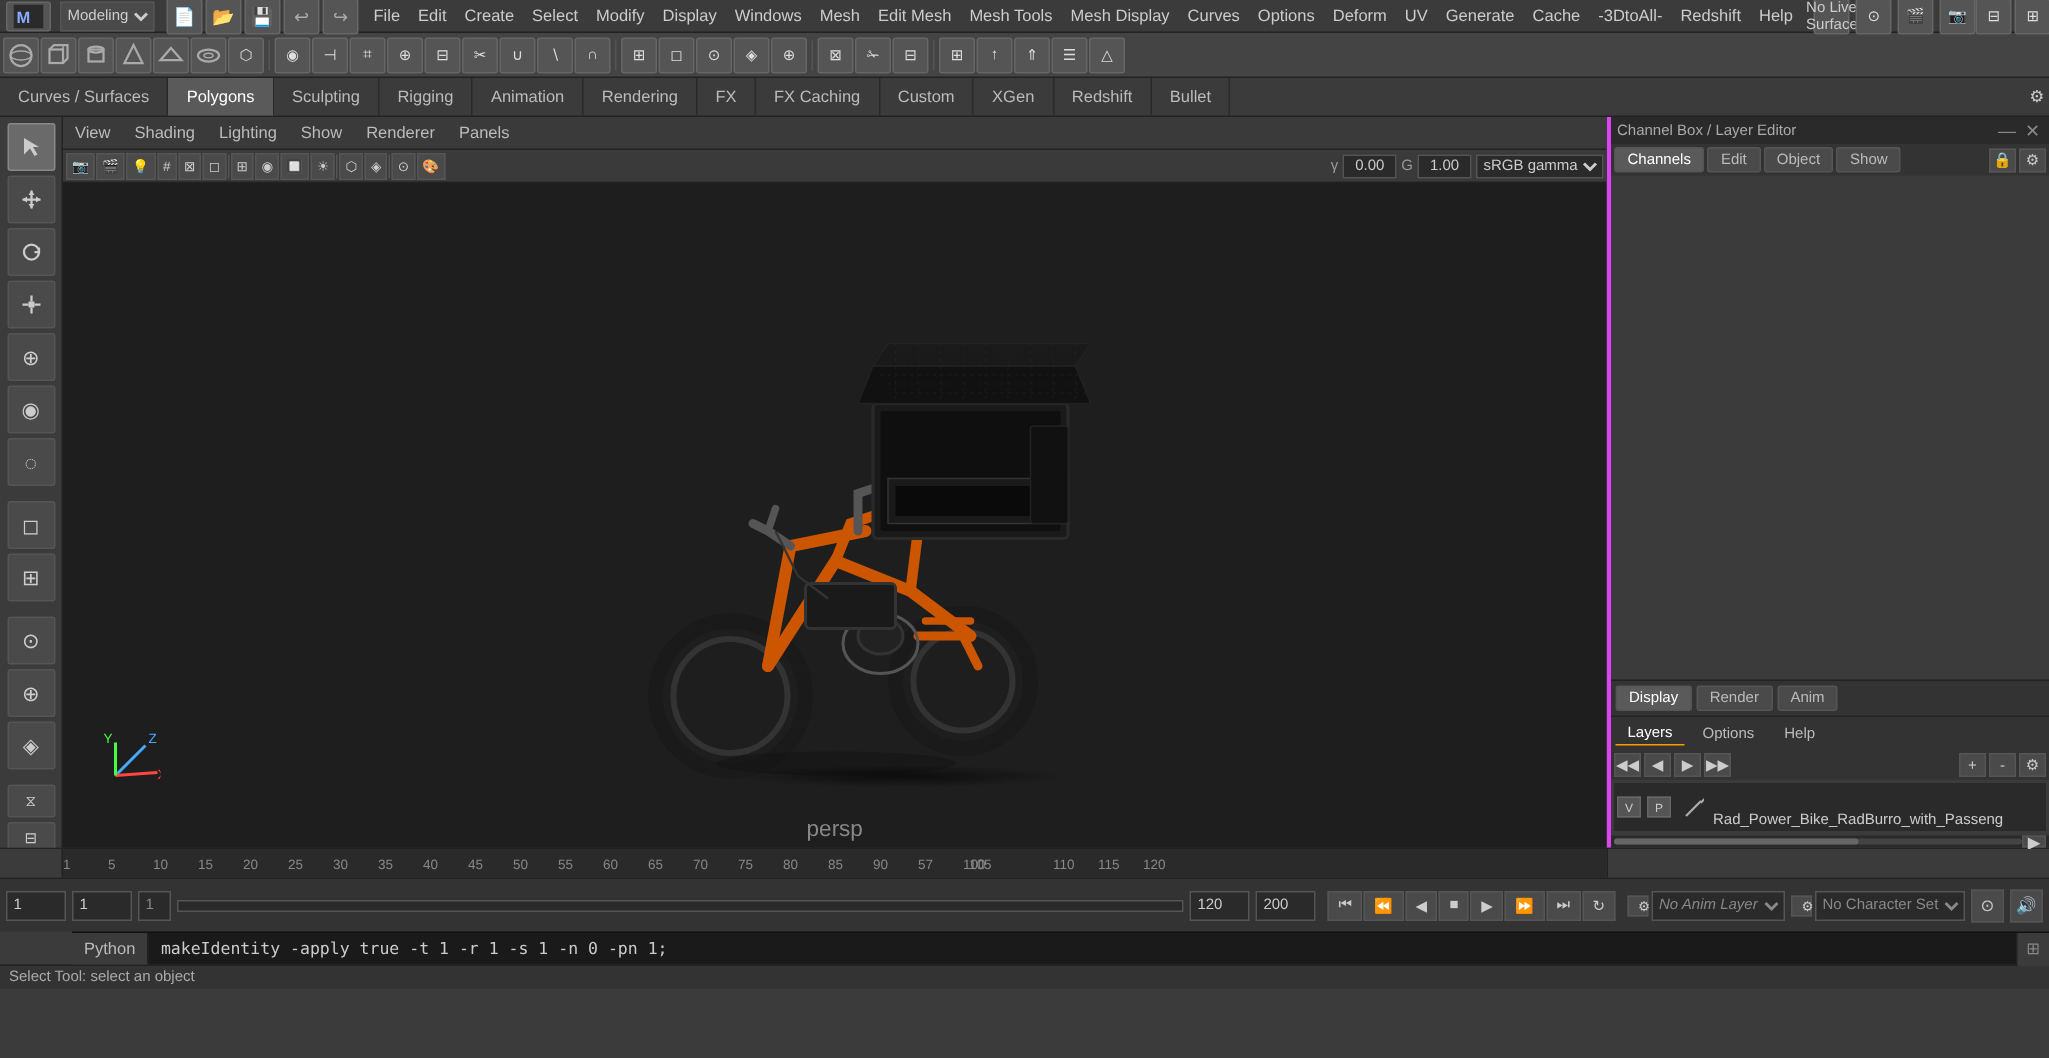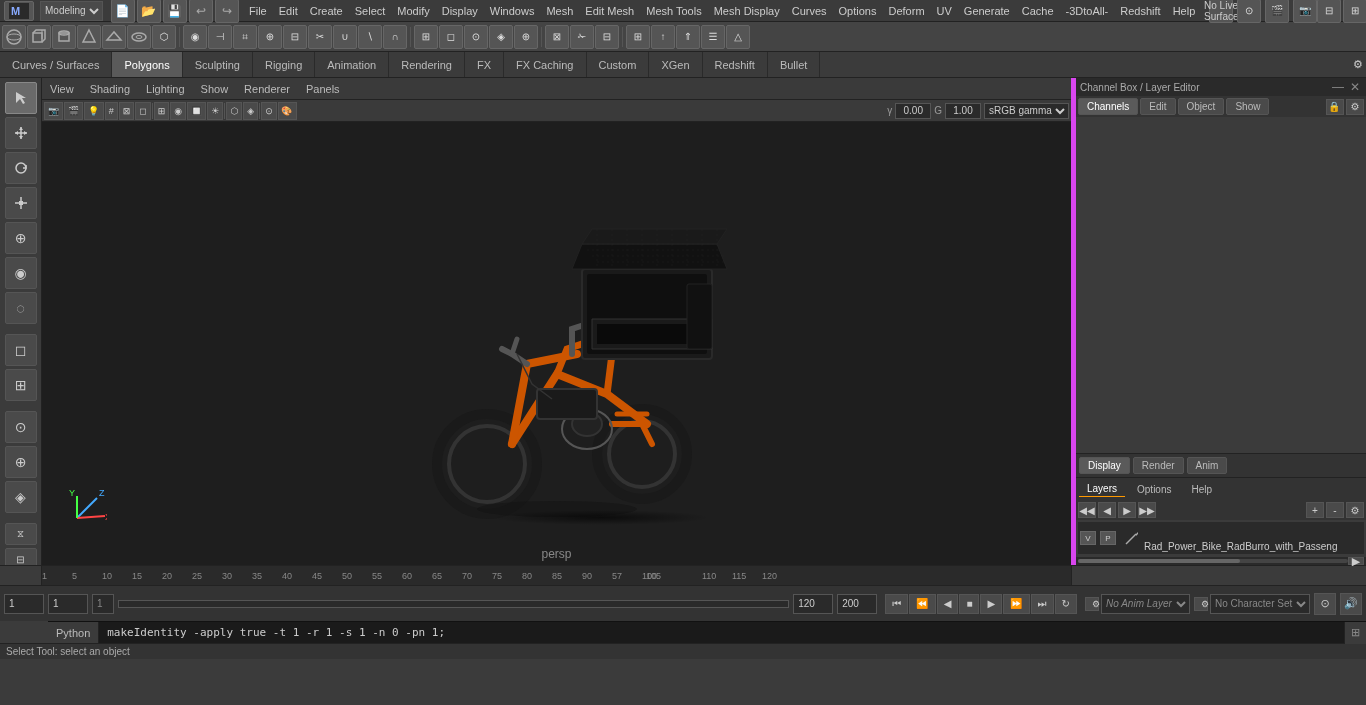--- a/index.html
+++ b/index.html
@@ -25,26 +25,26 @@
     #left-toolbar { width: 42px; background: #3b3b3b; border-right: 1px solid #222; display: flex; flex-direction: column; align-items: center; padding: 4px 2px; gap: 3px; overflow: hidden; }
     .tool-btn { width: 32px; height: 32px; background: #4a4a4a; border: 1px solid #555; border-radius: 2px; display: flex; align-items: center; justify-content: center; cursor: pointer; font-size: 14px; color: #ccc; flex-shrink: 0; }
     .tool-btn.active { background: #6a6a6a; border-color: #888; }
     .tool-btn.wide { width: 32px; height: 22px; font-size: 10px; }
 
     
     #viewport-area { flex: 1; background: #1a1a1a; position: relative; overflow: hidden; }
     #viewport-header { display: flex; align-items: center; background: #3a3a3a; height: 22px; padding: 0 4px; gap: 8px; border-bottom: 1px solid #222; }
     .vp-menu { color: #bbb; font-size: 11px; cursor: pointer; padding: 0 4px; }
     #viewport-canvas { width: 100%; height: calc(100% - 22px - 22px); background: #1e1e1e; display: flex; align-items: center; justify-content: center; position: relative; }
-    #persp-label { position: absolute; bottom: 4px; left: 50%; transform: translateX(-50%); color: #888; font-size: 12px; }
+    #persp-label { position: absolute; bottom: 4px; left: 50%; transform: translateX(-50%); color: #888; font-size: 15px; }
     .vp-num-field { background: #2a2a2a; border: 1px solid #555; color: #ccc; width: 50px; height: 16px; font-size: 10px; text-align: center; }
     .vp-select { background: #2a2a2a; border: 1px solid #555; color: #ccc; height: 16px; font-size: 10px; }
 
     
-    #right-panel { width: 295px; background: #3b3b3b; border-left: 5px solid #d946ef; display: flex; flex-direction: column; }
+    #right-panel { width: 295px; background: #3b3b3b; border-left: 3px solid #d946ef; display: flex; flex-direction: column; }
     #channel-tabs { display: flex; align-items: center; padding: 2px; gap: 2px; background: #333; }
     .ch-tab { padding: 2px 8px; background: #4a4a4a; border: 1px solid #555; color: #bbb; font-size: 10px; cursor: pointer; border-radius: 2px; }
     .ch-tab.active { background: #5a5a5a; color: #fff; }
     #layer-section { border-top: 1px solid #222; }
     #layer-tabs { display: flex; align-items: center; gap: 4px; padding: 3px; background: #333; }
     .layer-tab { padding: 2px 8px; color: #bbb; font-size: 10px; cursor: pointer; }
     .layer-tab.active { color: #fff; border-bottom: 1px solid #f90; }
     #layer-content { background: #3b3b3b; padding: 2px; }
     .layer-row { display: flex; align-items: center; gap: 4px; padding: 2px; background: #2a2a2a; margin-bottom: 1px; }
     .layer-v { width: 16px; height: 14px; background: #555; border: 1px solid #666; display: flex; align-items: center; justify-content: center; font-size: 8px; color: #ccc; cursor: pointer; }

